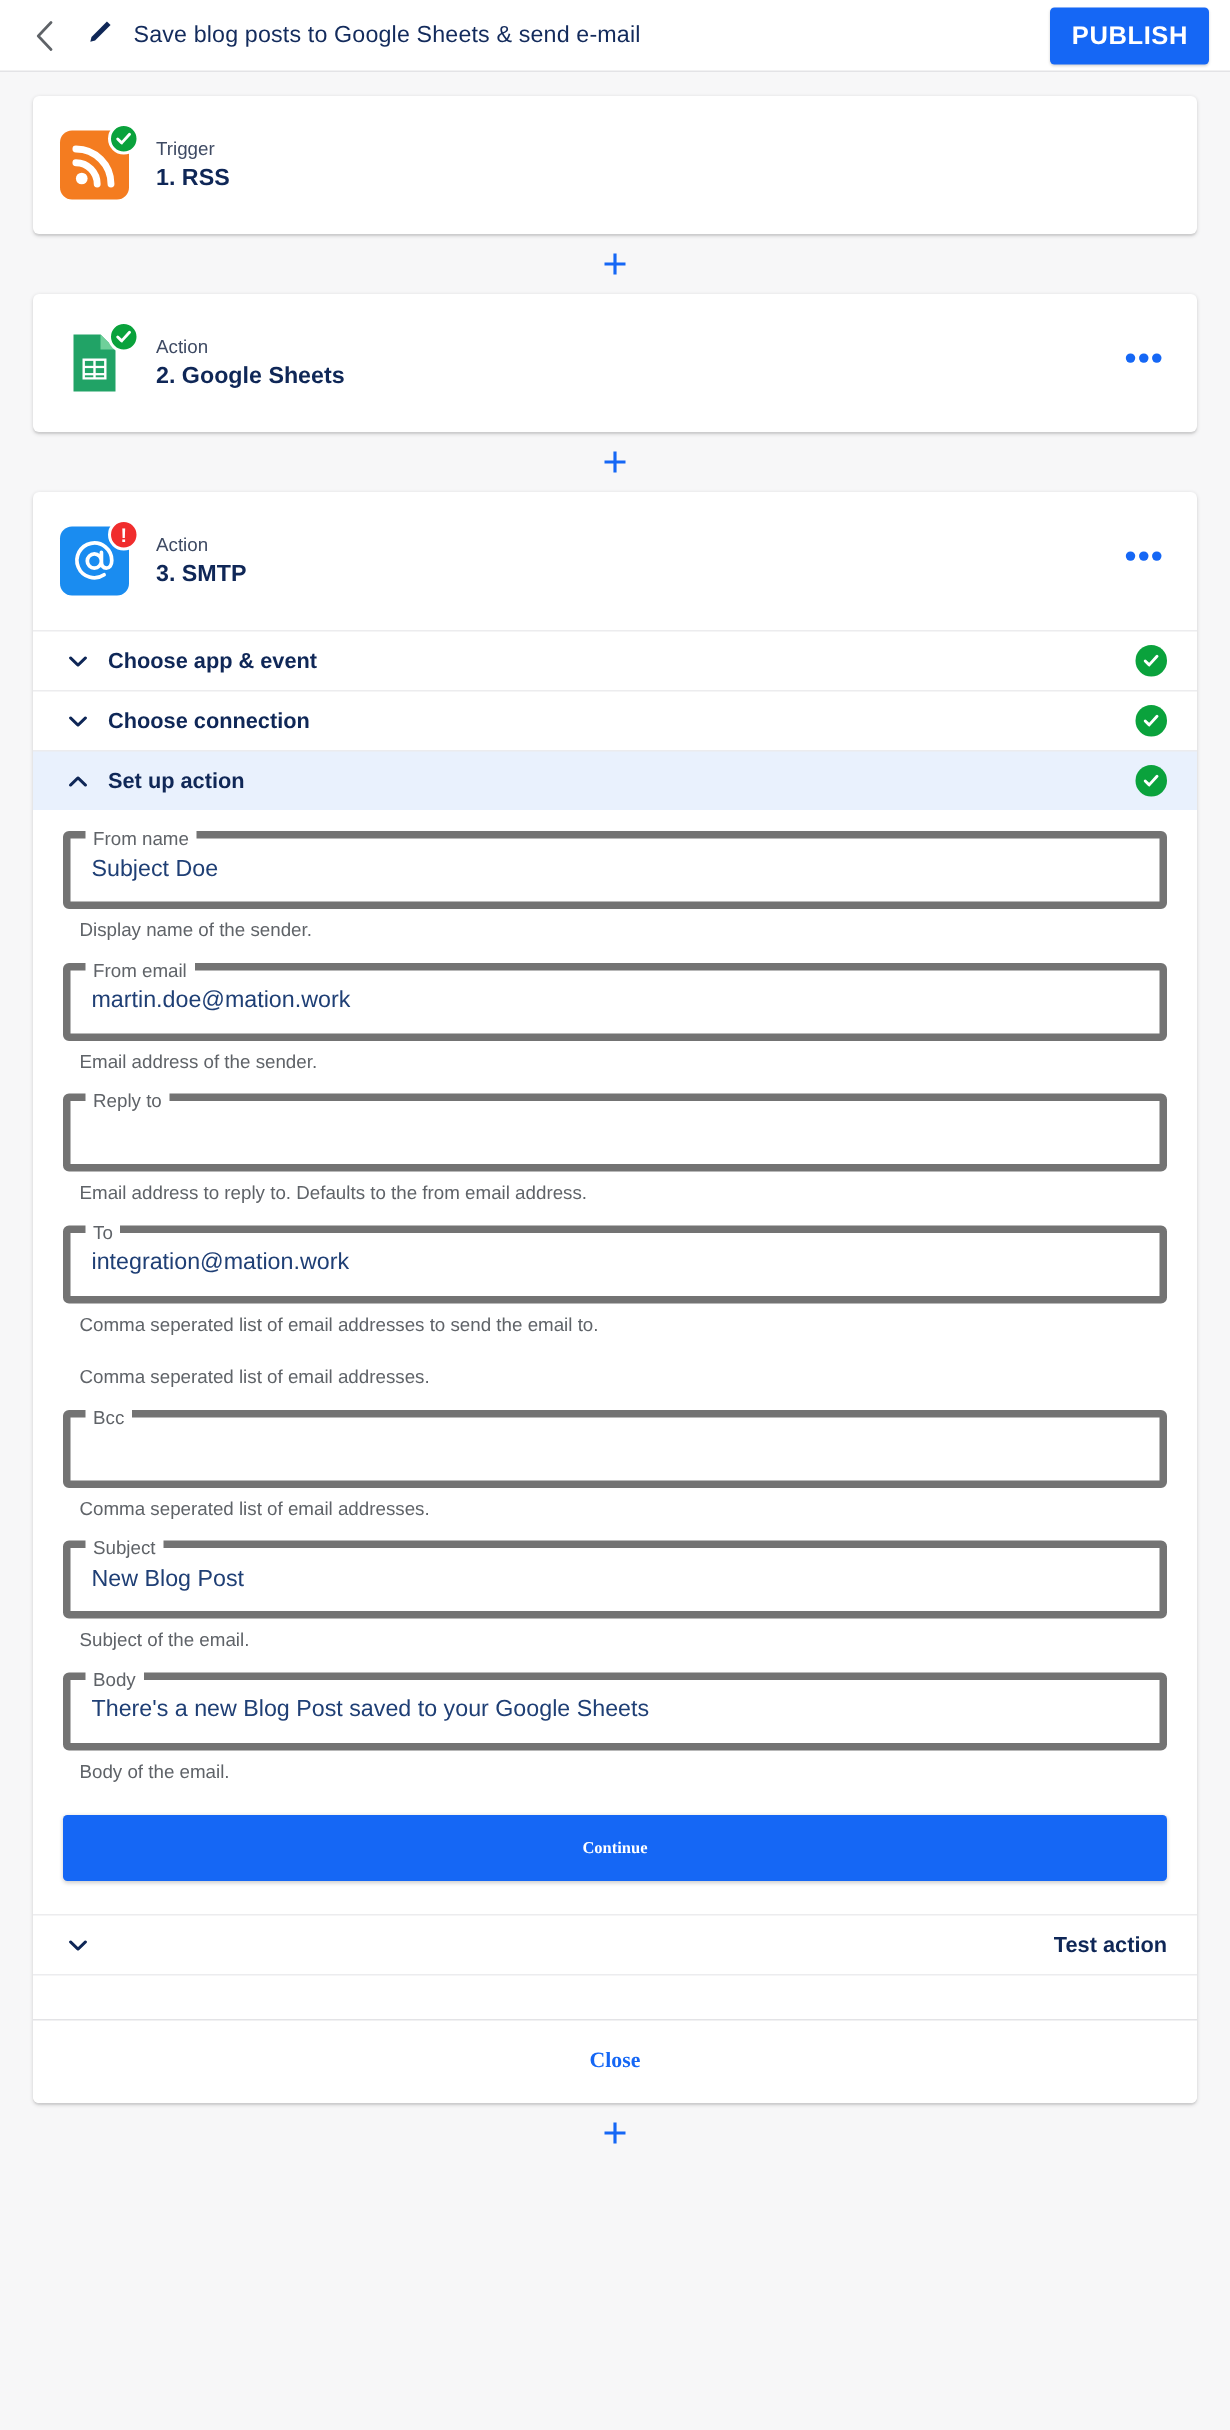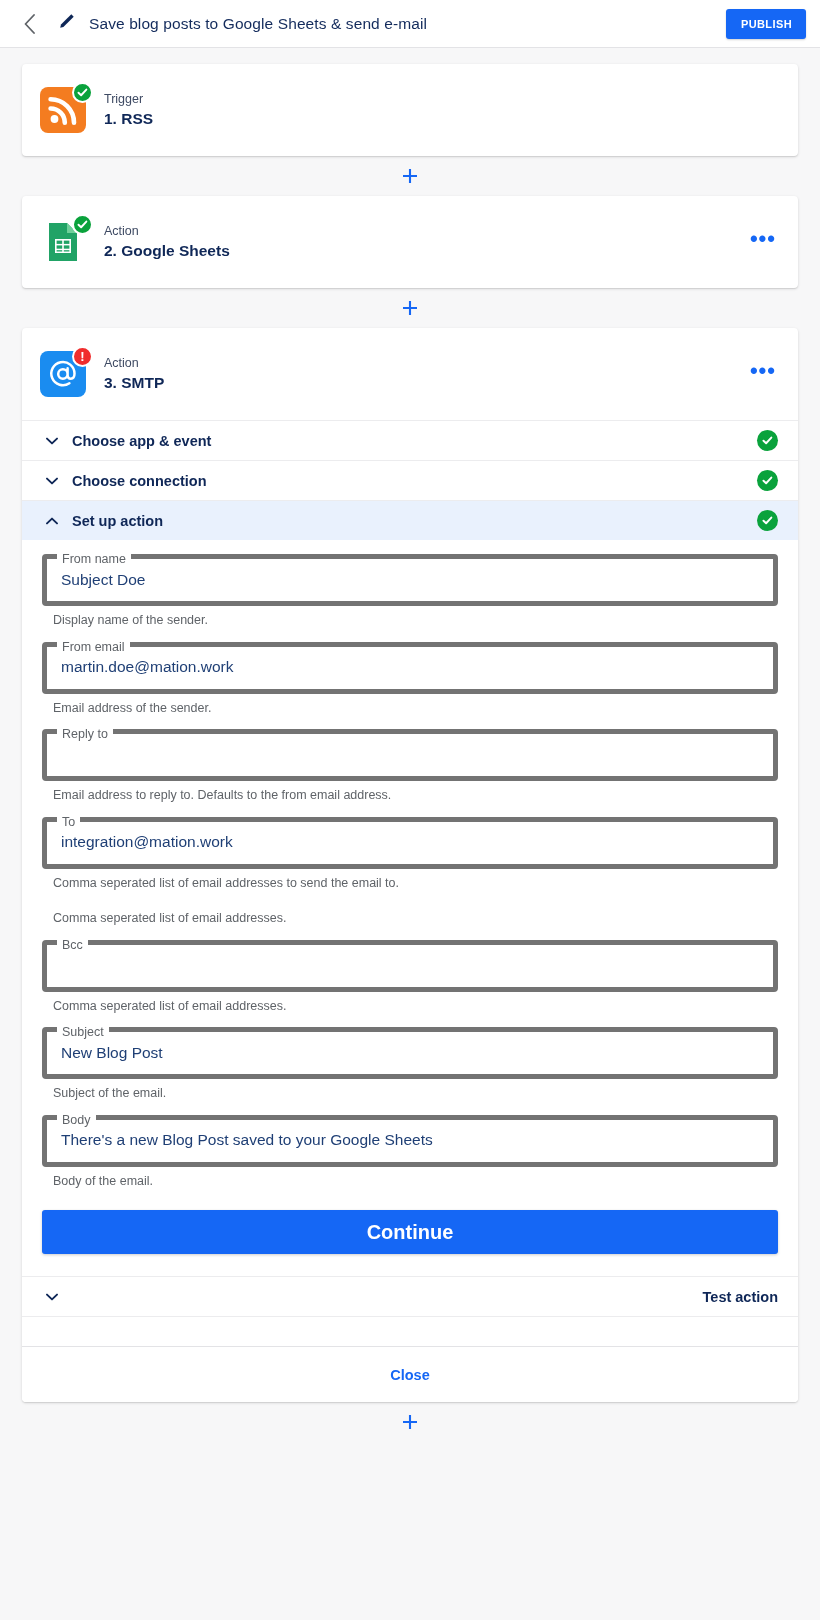--- a/index.html
+++ b/index.html
@@ -42,21 +42,21 @@
     font-size: 15.5px;
     color: #132b5c;
     letter-spacing: .1px;
     white-space: nowrap;
     overflow: hidden;
   }
   .publish-btn {
     margin-left: auto;
     background: #1567f5;
     color: #ffffff;
-    font-size: 11px;
+    font-size: 17px;
     font-weight: bold;
     letter-spacing: .4px;
     padding: 9px 14px 9px 15px;
     border: none;
     border-radius: 3px;
     cursor: pointer;
     font-family: "Liberation Sans", sans-serif;
     box-shadow: 0 1px 2px rgba(0,0,0,.18);
   }
 
@@ -217,47 +217,48 @@
     color: #5f6368;
     padding: 6px 0 10px 11px;
     line-height: 1.4;
   }
 
   .continue-btn {
     display: block;
     width: 100%;
     background: #1567f5;
     color: #ffffff;
-    font-size: 20px;
+    font-size: 11px;
     font-weight: bold;
     border: none;
     border-radius: 3px;
     height: 44px;
     margin: 10px 0 0 0;
     cursor: pointer;
-    font-family: Liberation Sans, sans-serif;
+    font-family: Liberation Serif, serif;
     box-shadow: 0 1px 3px rgba(0,0,0,.2);
   }
   .form-gap { height: 22px; }
 
   .blank-strip { height: 30px; background: #fff; border-top: 1px solid #ececee; }
 
   .close-row {
     border-top: 1px solid #e3e3e6;
     height: 56px;
     display: flex;
     align-items: center;
     justify-content: center;
     cursor: pointer;
     background: #fff;
   }
   .close-label {
     color: #1567f5;
     font-size: 14.5px;
     font-weight: bold;
+    font-family: Liberation Serif, serif;
   }
 </style>
 </head>
 <body>
 
 <div class="topbar">
   <div class="back-btn">
     <span>
       <svg width="13" height="20" viewBox="0 0 13 20">
         <path d="M11 1 L2.5 10 L11 19" fill="none" stroke="#5f6368" stroke-width="1.8" stroke-linecap="round" stroke-linejoin="round"></path>

